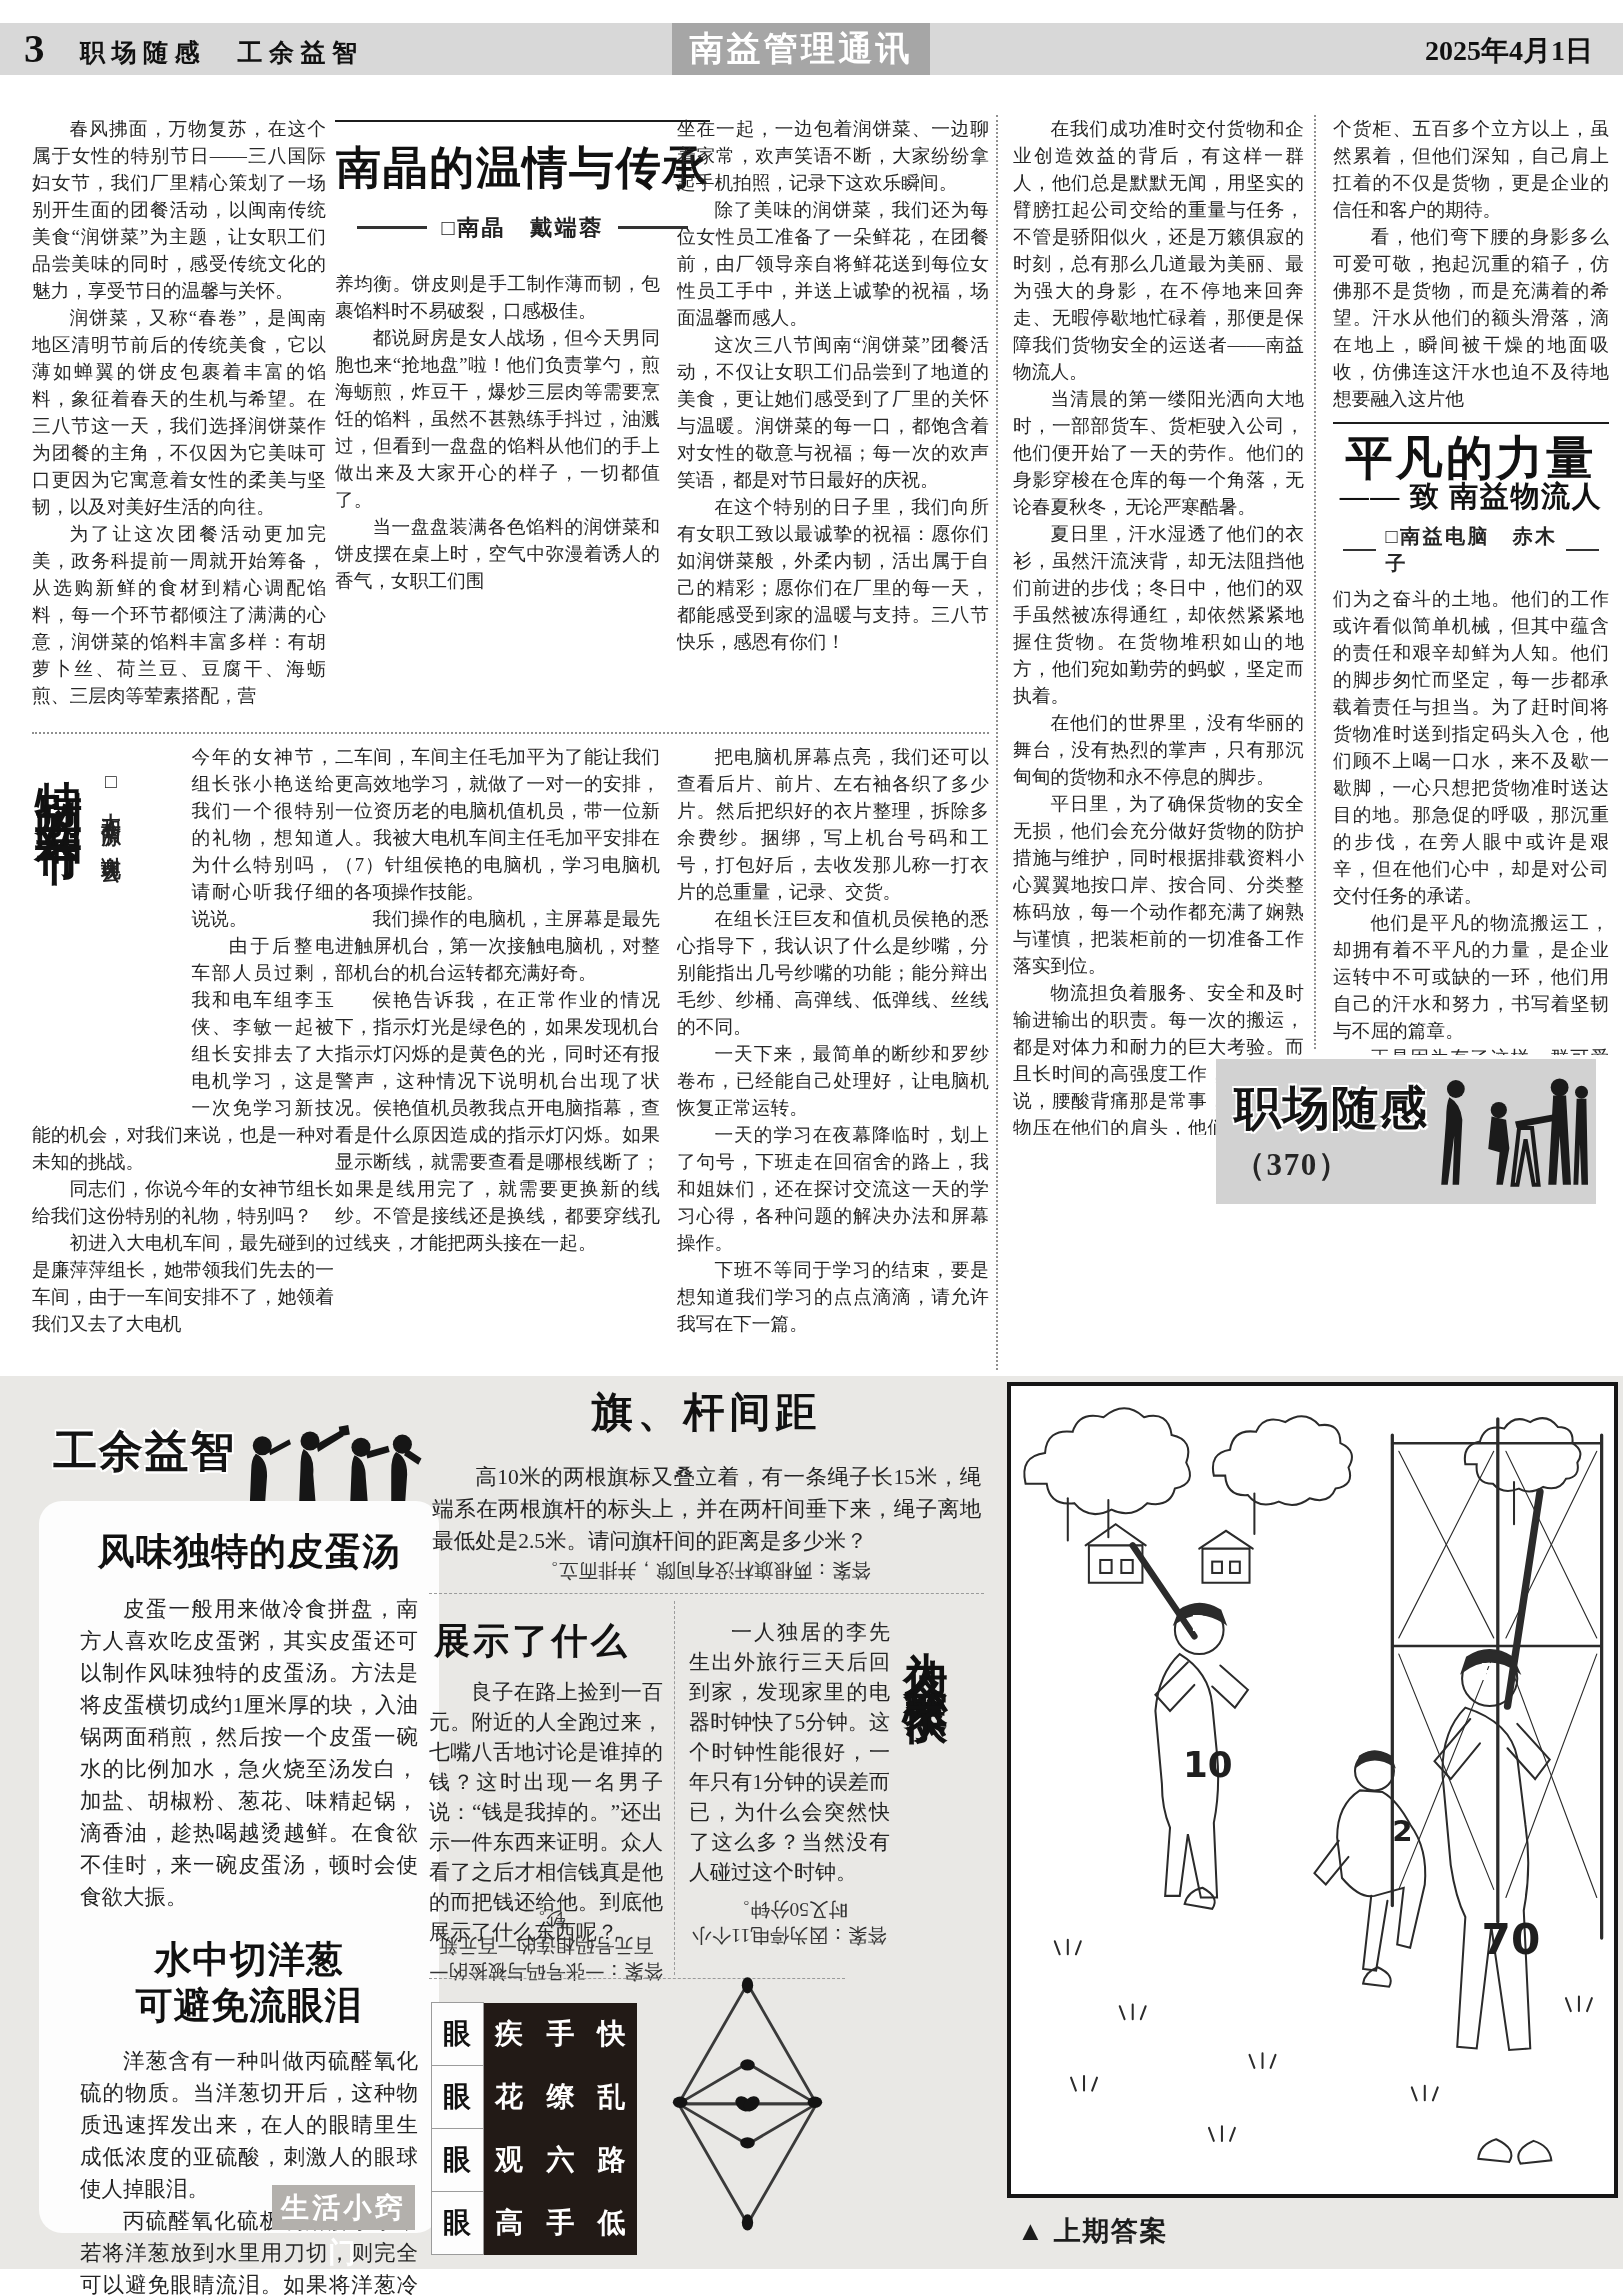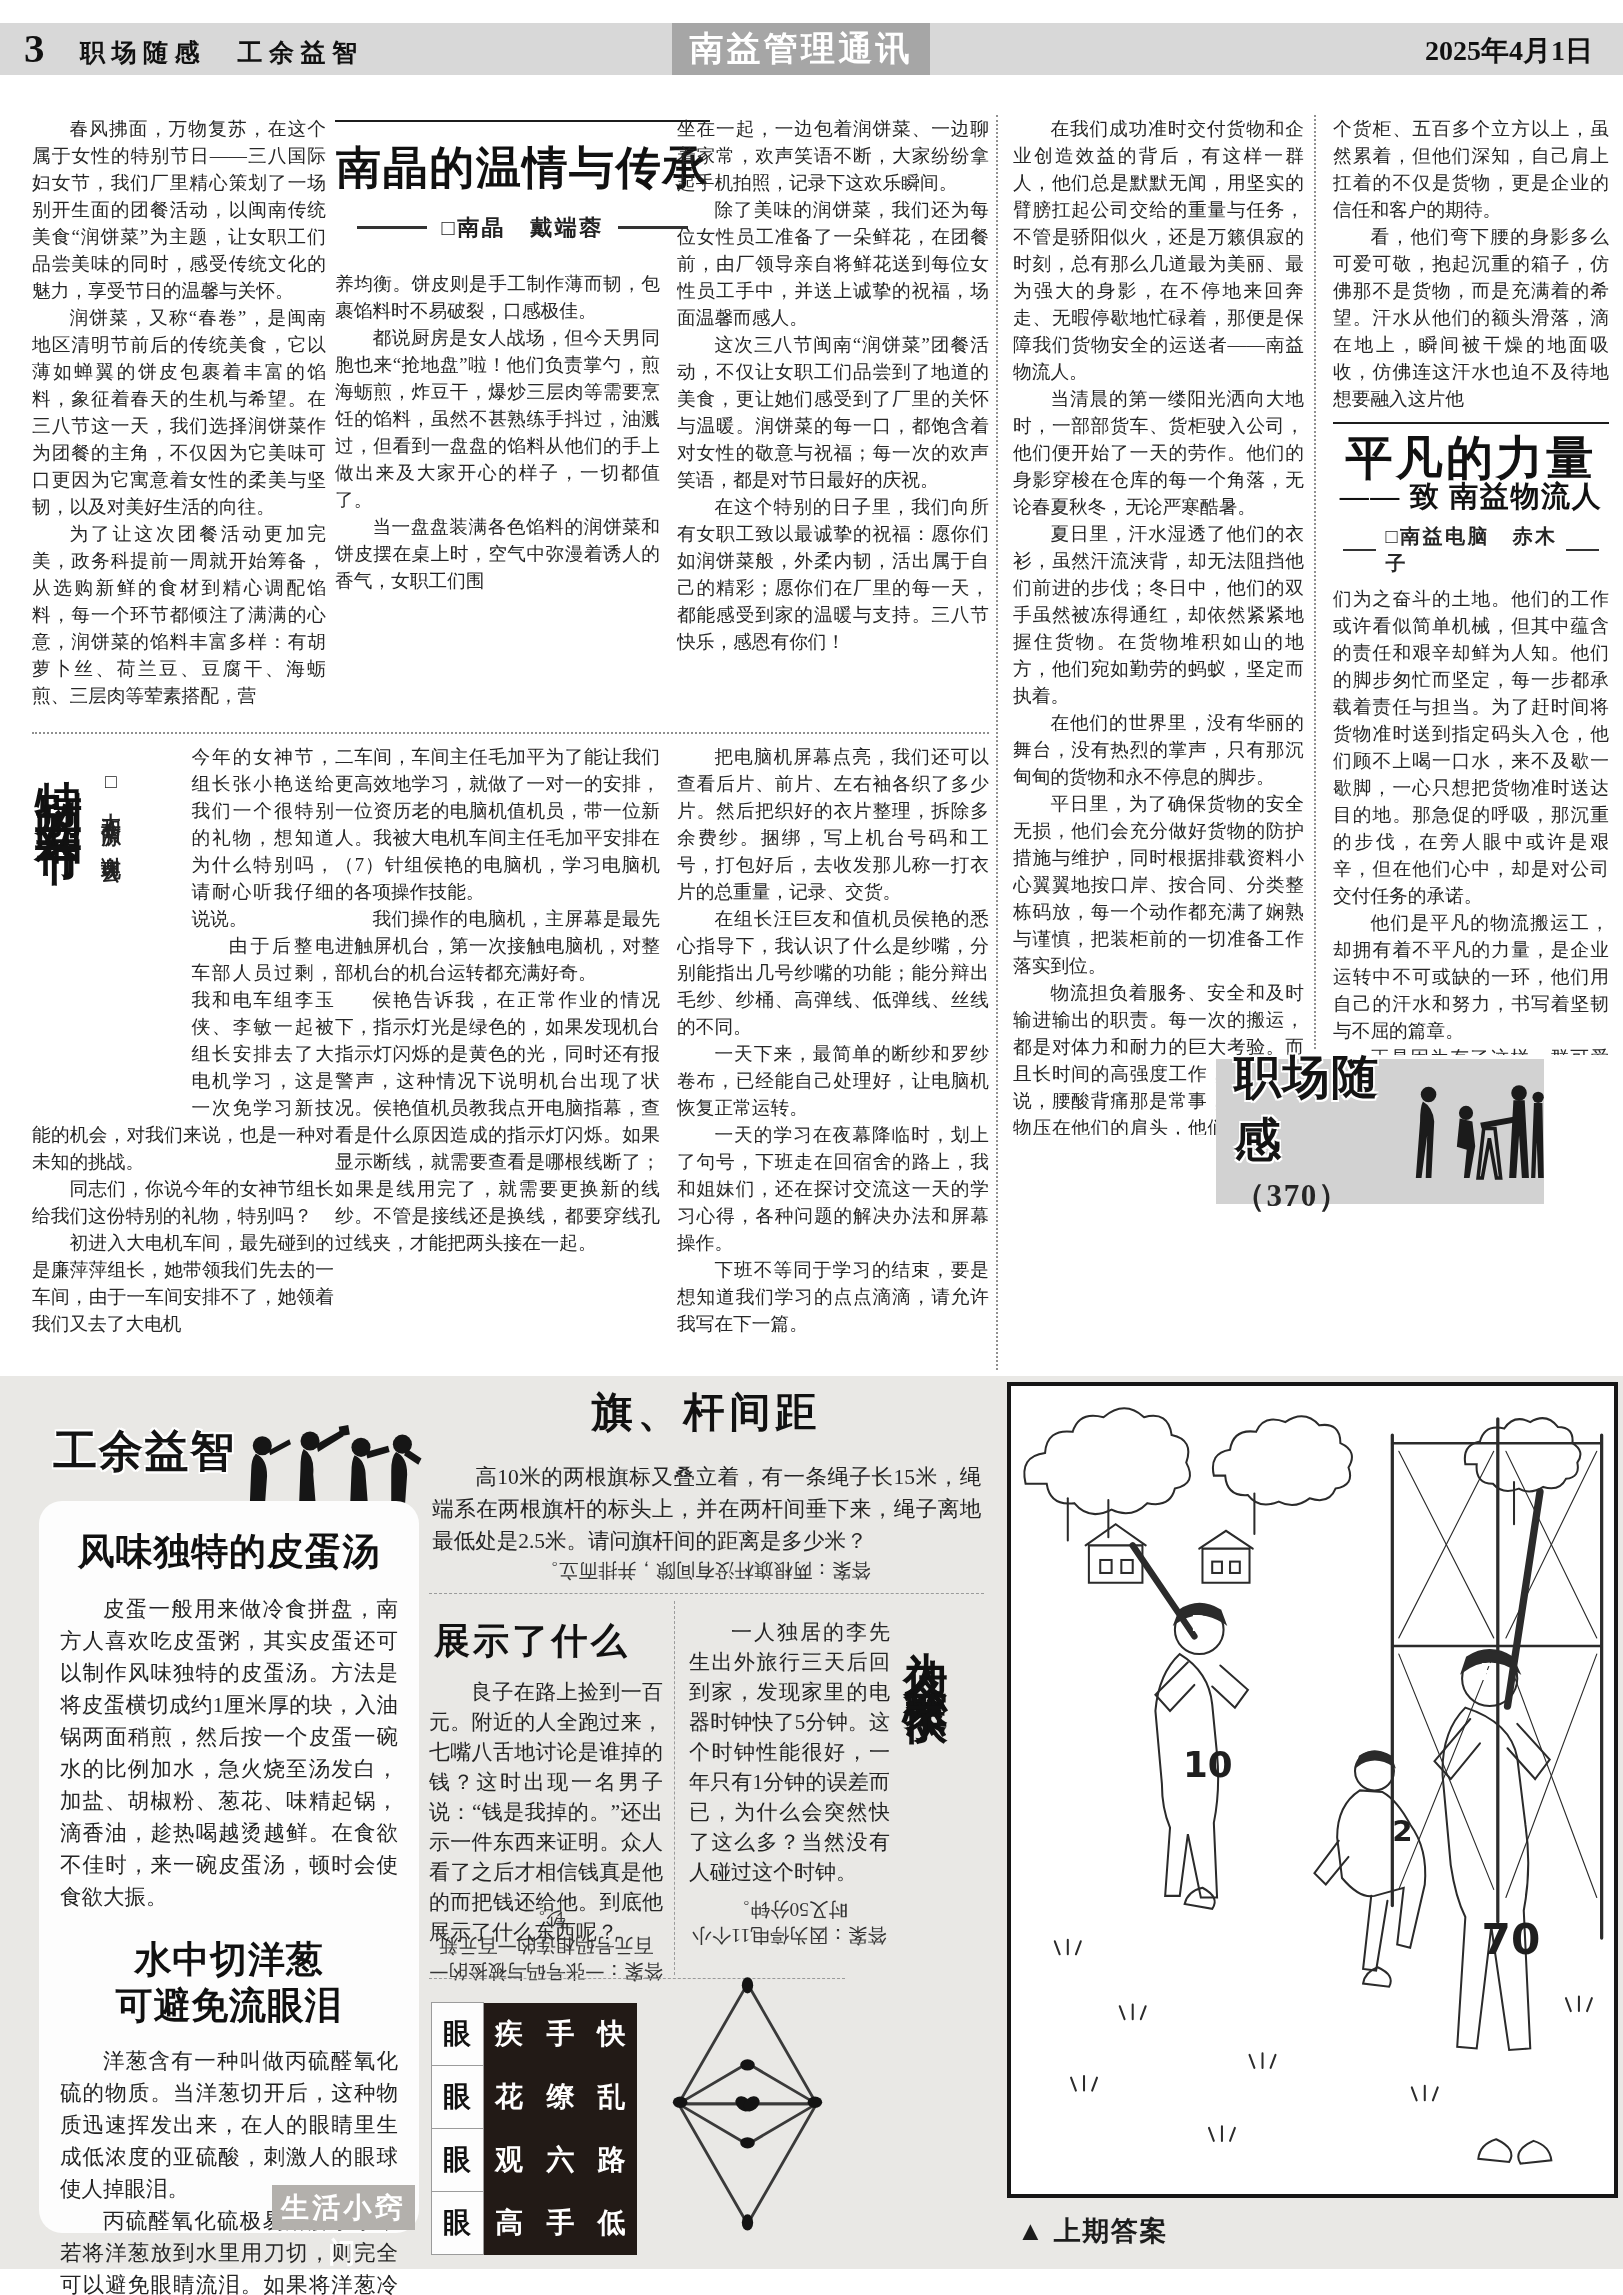--- a/index.html
+++ b/index.html
@@ -38,31 +38,31 @@
   
   .a3tblock{border-top:2.4px solid #1c1c1c;margin:9.7px 0 8px 0;padding-top:21px;}
   .a3tblock h1{margin:0;text-align:center;font-size:47px;font-weight:bold;color:#111;letter-spacing:3.2px;}
   .a3sub{text-align:center;font-size:29px;font-weight:bold;color:#111;margin-top:11.4px;letter-spacing:1.6px;}
   .a3by{display:flex;align-items:center;justify-content:flex-start;margin-top:13px;}
   .a3by .rule{height:2.4px;background:#333;width:36px;margin:0 9.7px;}
   .a3by .who{font-size:20px;font-weight:bold;letter-spacing:1.6px;}
   
   .outlined{font-weight:900;color:#141414;
             text-shadow:1.6px 1.6px 0 #fff,-1.6px -1.6px 0 #fff,1.6px -1.6px 0 #fff,-1.6px 1.6px 0 #fff,0 1.6px 0 #fff,0 -1.6px 0 #fff;}
-  .wpbox{left:1216px;top:1059px;width:328px;height:145px;background:#d2d2d2;display:flex;align-items:center;}
+  .wpbox{left:1216px;top:1059px;width:380px;height:145px;background:#d2d2d2;display:flex;align-items:center;}
   .wpbox .txt{margin-left:18px;}
   .wpbox .t{font-size:47px;letter-spacing:1.6px;}
   .wpbox .n{font-size:31px;font-weight:bold;margin-top:3.2px;letter-spacing:1.6px;}
   
   .graybg{left:0;top:1376px;width:1624px;height:893px;background:#e9e8e5;}
   .leisurehead{left:49px;top:1422px;width:374px;height:143px;display:flex;}
   .leisurehead .txt{width:195px;text-align:center;}
   .leisurehead .t{font-size:44px;letter-spacing:1.6px;}
   .leisurehead .n{font-size:29px;font-weight:bold;margin-top:13px;letter-spacing:1.6px;}
-  .panel{left:39px;top:1501px;width:380px;height:732px;background:#fdfdfd;border-radius:23px;}
+  .panel{left:39px;top:1501px;width:380px;height:732px;background:#fdfdfd;border-radius:23px;padding-left:20px;}
   .panel .inner{padding:21px 21px 0 21px;}
   .ptitle{text-align:center;font-size:37px;font-weight:bold;color:#111;margin:4.9px 0 16px 0;letter-spacing:0.8px;}
   .pbody{font-size:21.5px;line-height:32px;text-align:justify;color:#242424;}
   .pbody p{margin:0;text-indent:2em;}
   .tiplabel{left:233px;top:684px;width:143px;height:45px;background:#b3b0ac;color:#fff;
             font-size:28px;font-weight:bold;text-align:center;line-height:45px;letter-spacing:3.2px;}
   
   .puzzles{left:429px;top:1380px;width:555px;height:885px;}
   .flagtitle{left:0;top:4.9px;width:555px;text-align:center;font-size:41px;font-weight:bold;color:#111;letter-spacing:4.9px;}
   .puzbody{font-size:21.5px;line-height:32px;text-align:justify;color:#242424;}

